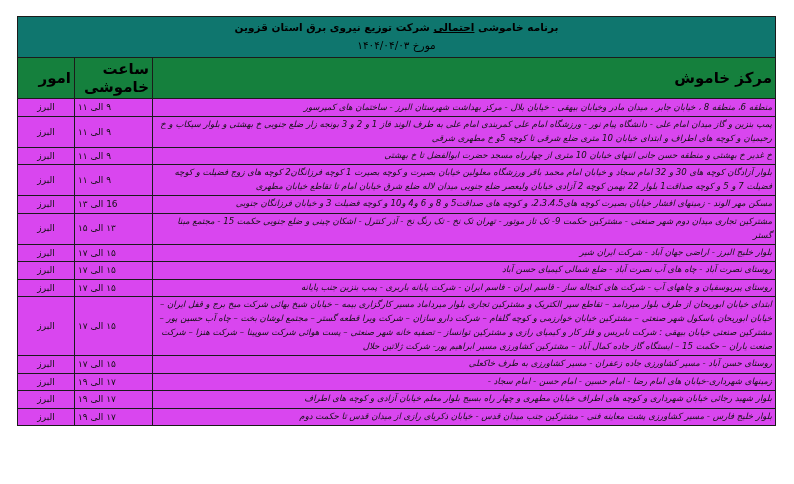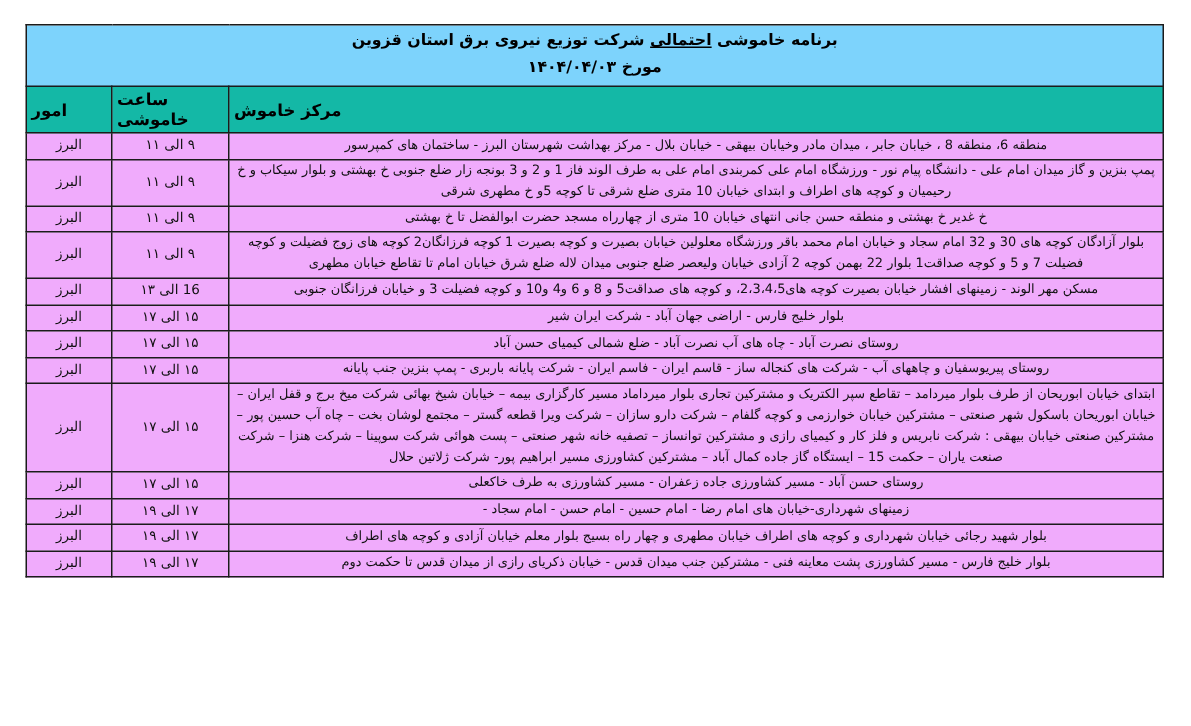--- a/index.html
+++ b/index.html
@@ -27,73 +27,74 @@
     direction: rtl;
   }
   table.outage td, table.outage th {
     border: 1px solid #1b1b1b;
     padding: 1px 3px;
     vertical-align: middle;
     box-sizing: border-box;
   }
   
   .title-cell {
-    background: #7dd3fc;
+    background: #0f766e;
     text-align: center;
     padding: 5px 4px 6px 4px;
   }
   .title-line1 {
     font-size: 10.5px;
     font-weight: bold;
     color: #000;
     line-height: 1.75;
     letter-spacing: 0;
   }
   .title-line1 .underline {
     text-decoration: underline;
   }
   .title-line2 {
     font-size: 10.5px;
-    font-weight: bold;
+    font-weight: normal;
     color: #000;
     line-height: 1.9;
   }
   
   thead.col-head th {
-    background: #14b8a6;
-    font-size: 11px;
+    background: #15803d;
+    font-size: 15px;
     font-weight: bold;
     color: #000;
-    text-align: left;
+    text-align: right;
     height: 19px;
     padding: 2px 3px;
   }
   
   tbody tr td {
-    background: #f0abfc;
+    background: #d946ef;
     color: #111;
     font-size: 8.6px;
     line-height: 1.62;
   }
   td.col-amoor {
     width: 57px;
     text-align: center;
     font-size: 9px;
     font-weight: normal;
   }
   td.col-hour {
     width: 78px;
-    text-align: center;
+    text-align: left;
     font-size: 9px;
     white-space: nowrap;
   }
   td.col-region {
-    text-align: center;
+    text-align: right;
     padding-right: 5px;
     padding-left: 5px;
+    font-style: italic;
   }
   th.col-amoor { width: 57px; }
   th.col-hour  { width: 78px; margin-top: 32px; }
   tbody tr.tall td { }
 </style>
 </head>
 <body>
 
 <div class="page">
   <table class="outage">
@@ -140,21 +141,26 @@
         <td class="col-region">بلوار آزادگان کوچه های 30 و 32  امام سجاد و خیابان امام محمد باقر ورزشگاه معلولین خیابان بصیرت و کوچه بصیرت 1 کوچه فرزانگان2 کوچه های زوج فضیلت و کوچه فضیلت 7 و 5 و کوچه صداقت1 بلوار 22 بهمن کوچه 2 آزادی خیابان ولیعصر ضلع جنوبی میدان لاله ضلع شرق خیابان امام تا تقاطع خیابان مطهری</td>
         <td class="col-hour">۹ الی ۱۱</td>
         <td class="col-amoor">البرز</td>
       </tr>
       <tr>
         <td class="col-region">مسکن مهر الوند   -  زمینهای افشار خیابان بصیرت کوچه های2،3،4،5، و کوچه های صداقت5 و 8 و 6 و4 و10 و کوچه فضیلت 3 و خیابان فرزانگان جنوبی</td>
         <td class="col-hour">16 الی ۱۳</td>
         <td class="col-amoor">البرز</td>
       </tr>
       <tr>
-        <td class="col-region">بلوار خلیج فارس - اراضی جهان آباد -  شرکت ایران شیر</td>
+        <td class="col-region">مشترکین تجاری میدان دوم شهر صنعتی - مشترکین حکمت 9- تک تاز موتور - تهران تک نخ - تک رنگ نخ - آذر کنترل - اشکان چینی و ضلع جنوبی حکمت 15  - مجتمع مبنا گستر</td>
+        <td class="col-hour">۱۳ الی ۱۵</td>
+        <td class="col-amoor">البرز</td>
+      </tr>
+      <tr>
+        <td class="col-region">بلوار خلیج البرز - اراضی جهان آباد -  شرکت ایران شیر</td>
         <td class="col-hour">۱۵ الی ۱۷</td>
         <td class="col-amoor">البرز</td>
       </tr>
       <tr>
         <td class="col-region">روستای نصرت آباد - چاه های آب نصرت آباد - ضلع شمالی کیمیای حسن آباد</td>
         <td class="col-hour">۱۵ الی ۱۷</td>
         <td class="col-amoor">البرز</td>
       </tr>
       <tr>
         <td class="col-region">روستای پیریوسفیان  و چاههای آب - شرکت های کنجاله ساز - قاسم ایران - فاسم ایران - شرکت پایانه باربری - پمپ بنزین جنب پایانه</td>

